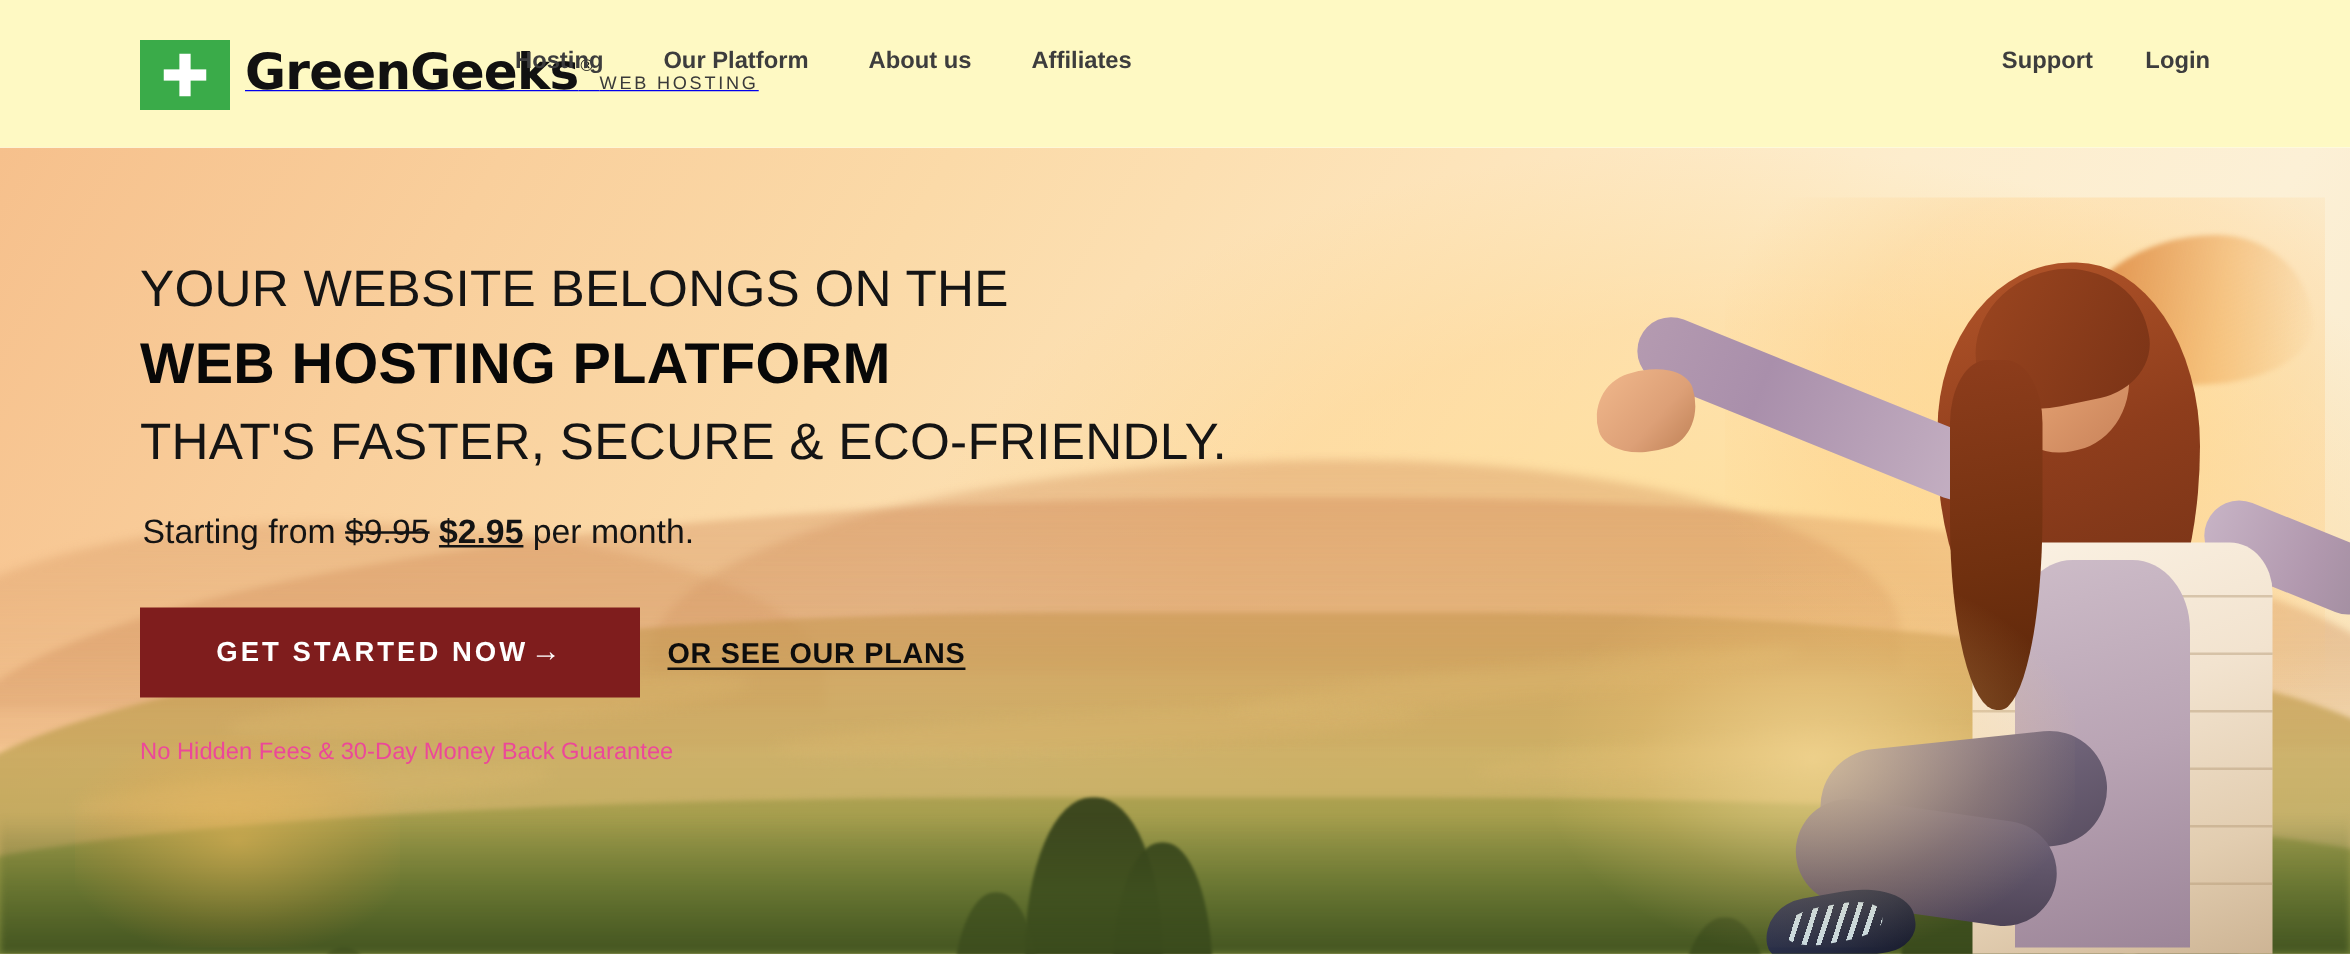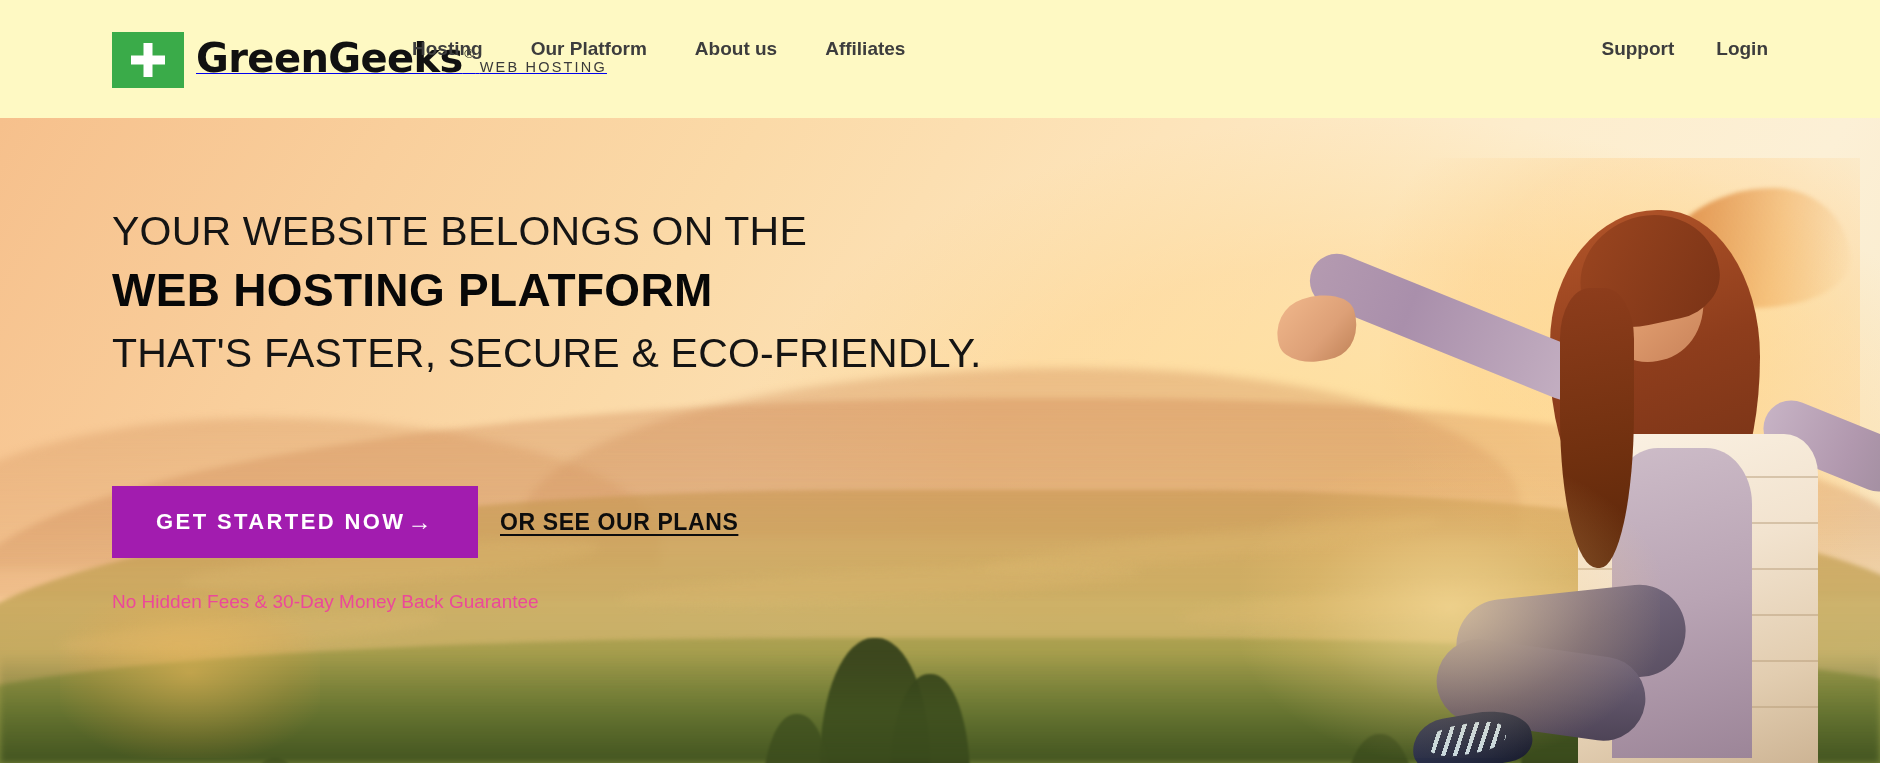--- a/index.html
+++ b/index.html
@@ -405,23 +405,23 @@
   .cta-row {
     position: absolute;
     top: 368px; left: 0;
     display: flex;
     align-items: center;
   }
   .btn-primary {
     display: inline-flex;
     align-items: center;
     justify-content: center;
-    width: 366px;
+    width: 400px;
     height: 72px;
-    background: #a21caf;
+    background: #7f1d1d;
     color: #ffffff;
     font-size: 22px;
     font-weight: bold;
     letter-spacing: 2.4px;
     border: none;
     cursor: pointer;
     font-family: "Liberation Sans", sans-serif;
     white-space: nowrap;
   }
   .btn-arrow {
@@ -527,20 +527,21 @@
     </div>
 
     <div class="flare-a"></div>
 
     <div class="hero-content">
 
       <h2 class="headline-1">YOUR WEBSITE BELONGS ON THE</h2>
       <h1 class="headline-2">WEB HOSTING PLATFORM</h1>
       <h2 class="headline-3">THAT'S FASTER, SECURE &amp; ECO-FRIENDLY.</h2>
 
+      <p class="price-line"><span>Starting from </span><span class="price-old">$9.95</span><span> </span><span class="price-new">$2.95</span><span> per month.</span></p>
 
       <div class="cta-row">
         <button class="btn-primary">
             <span>GET STARTED NOW</span>
             <span class="btn-arrow">→</span>
           </button>
         <a class="link-plans" href="#">OR SEE OUR PLANS</a>
       </div>
 
       <p class="guarantee">No Hidden Fees &amp; 30-Day Money Back Guarantee</p>

